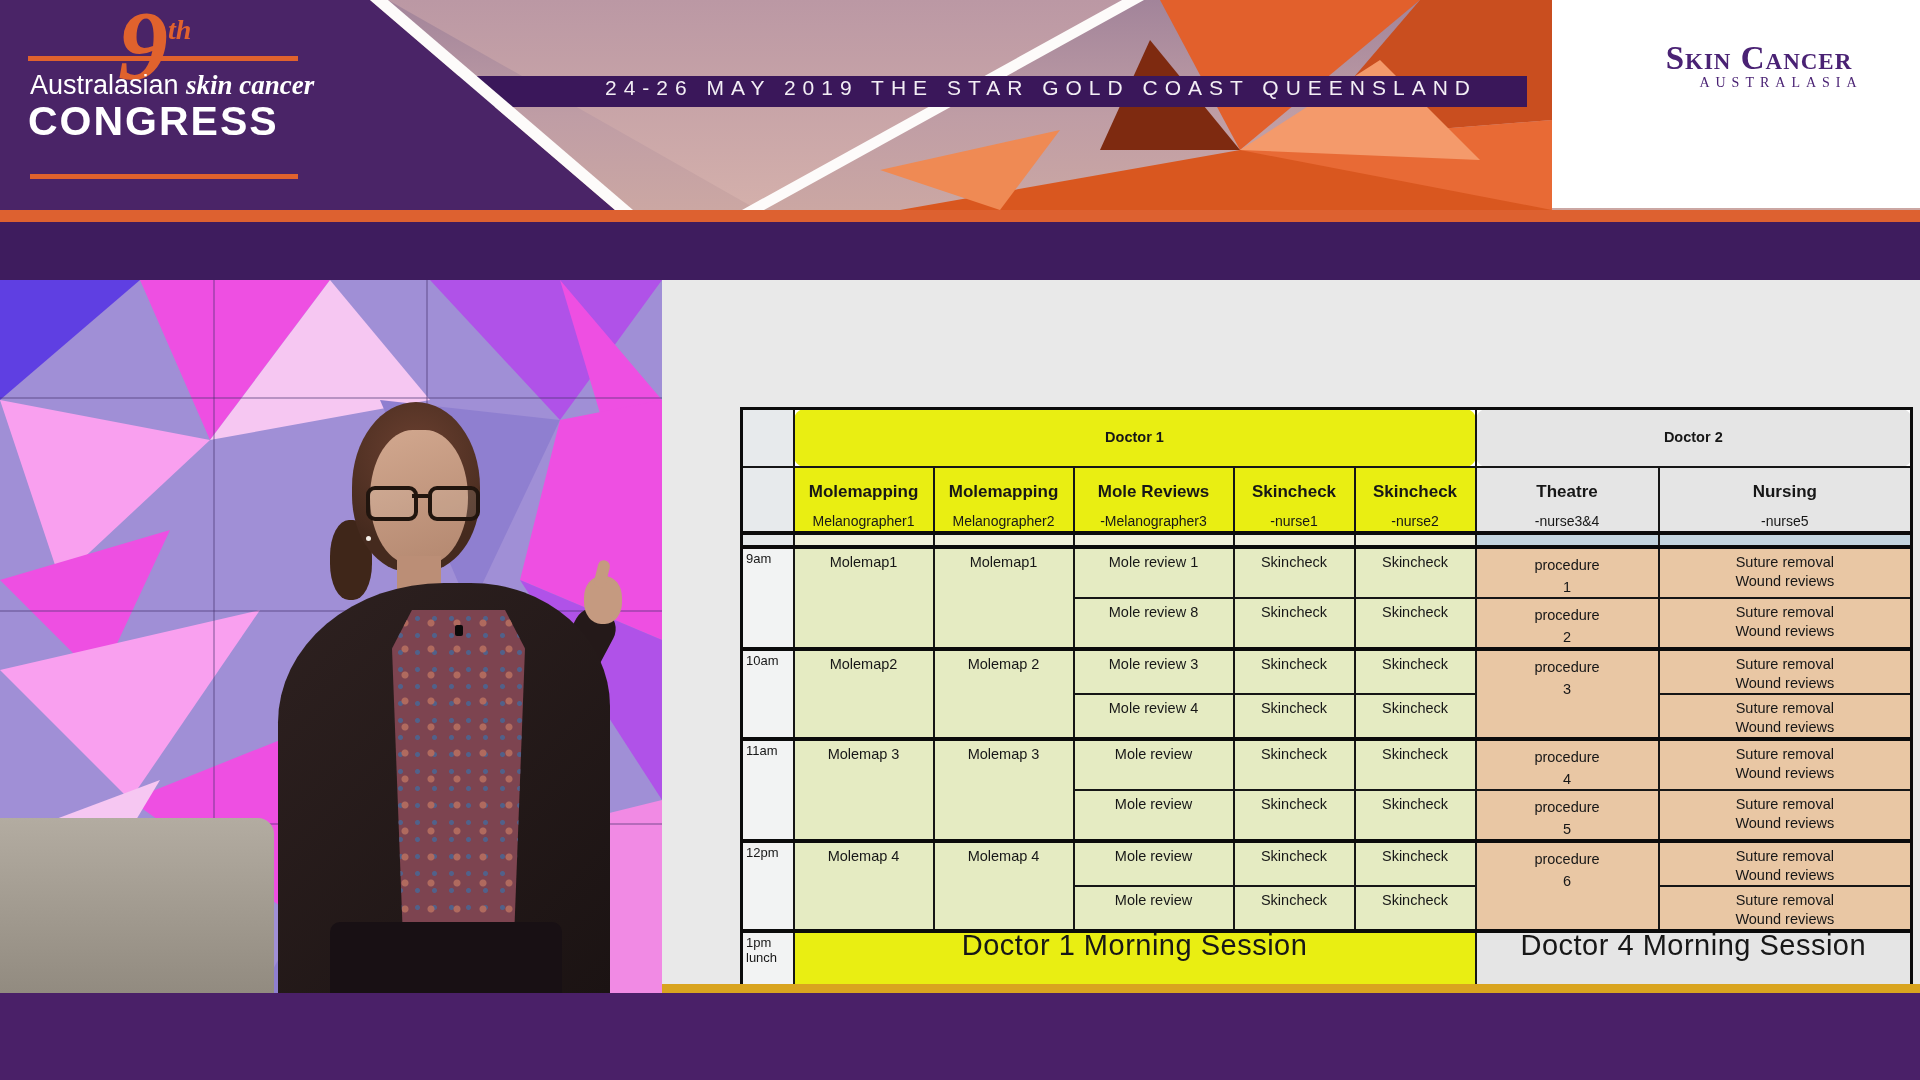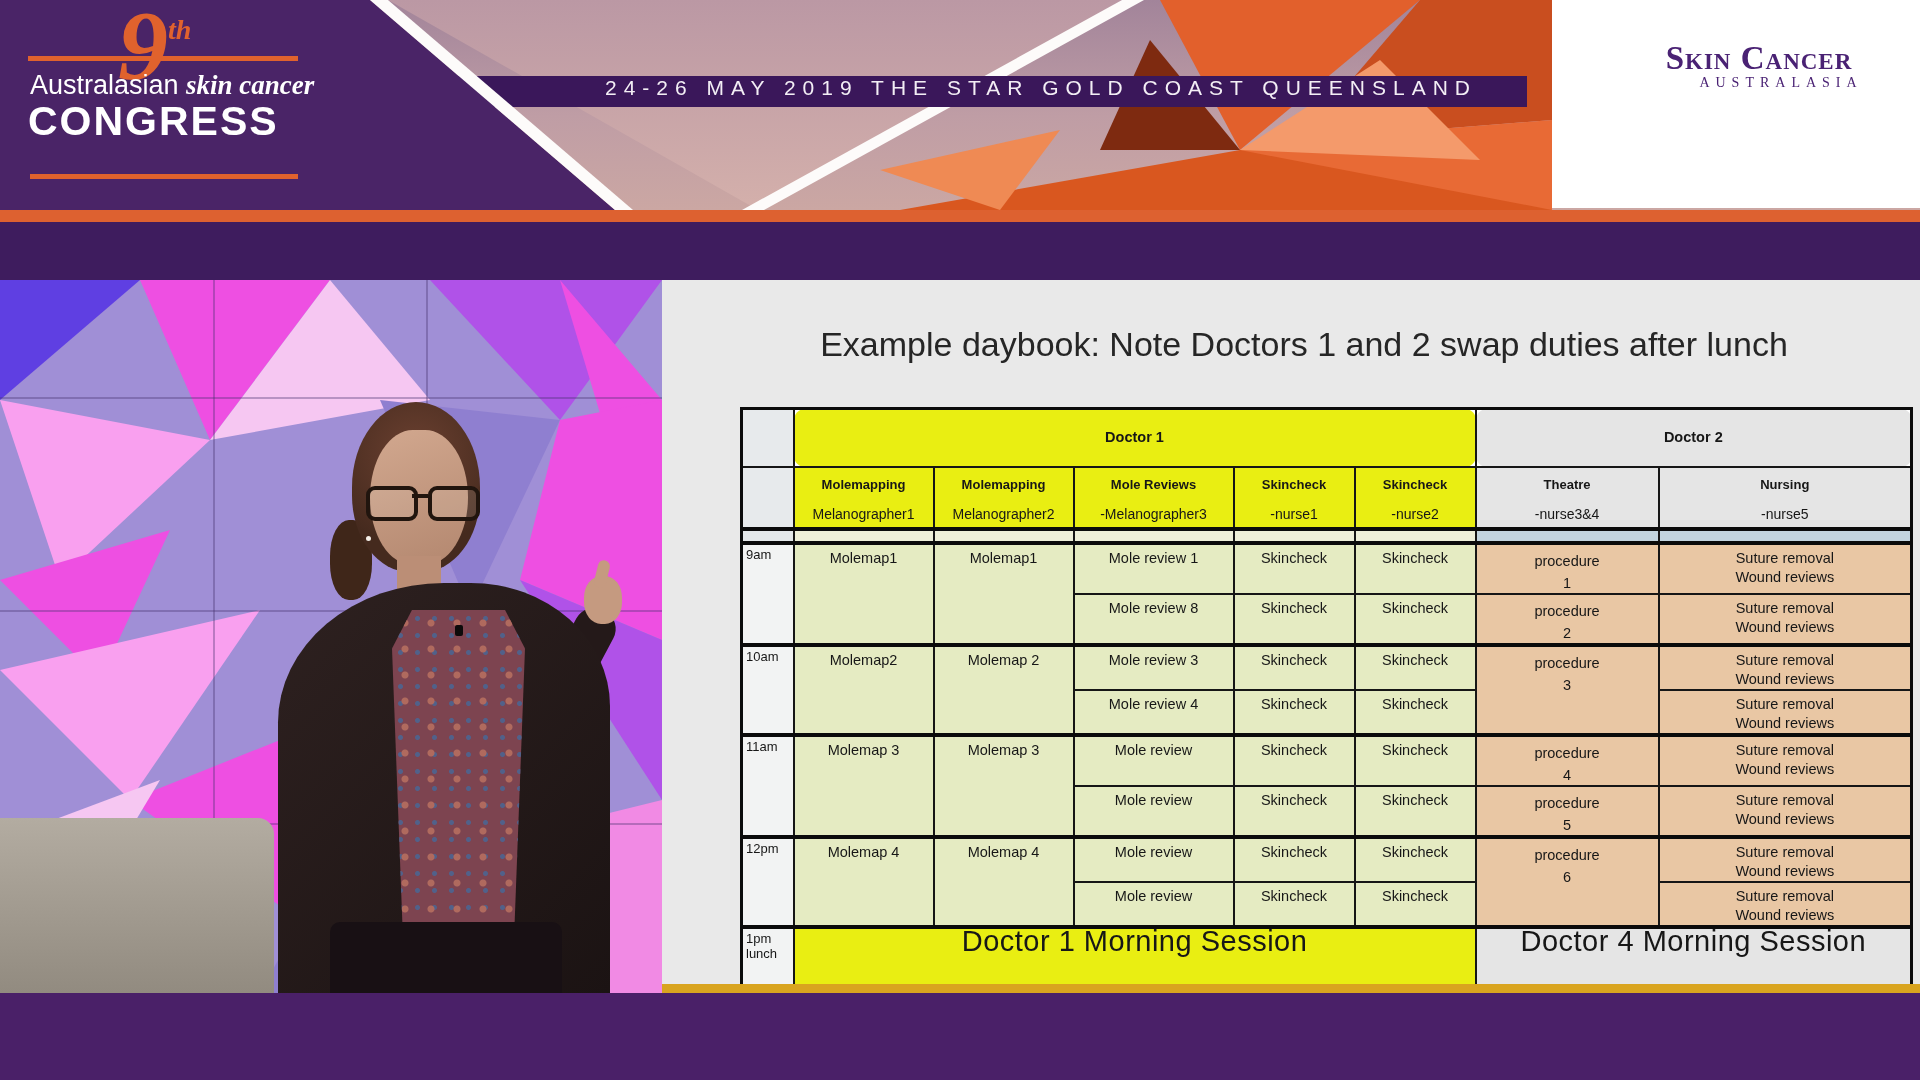--- a/index.html
+++ b/index.html
@@ -121,21 +121,21 @@
   .c-y{background:#e9ee12;}
   .c-c{background:#e5e5e5;}
   .c-d1{background:#e5ebc2;}
   .c-d2{background:#e9c7a4;}
   .c-time{background:#f2f3f3;}
   .c-hdtime{background:#e7eaec;}
   .c-sp1{background:#eff0d9;}
   .c-sp2{background:#c3d4de;}
   .c-spt{background:#e4e8ea;}
   .h-doc{font-size:30px;font-weight:bold;vertical-align:middle !important;border-radius:11px;}
-  .h-role{display:block;font-size:13px;font-weight:bold;margin-top:7px;}
+  .h-role{display:block;font-size:17px;font-weight:bold;margin-top:14px;}
   .h-staff{display:block;font-size:14px;margin-top:11px;}
   .cell-top{padding-top:4px !important;}
   td.time-cell{font-size:13px;text-align:left;padding:2px 0 0 3px;line-height:15px;}
   .two-line span{display:block;}
   .proc span{display:block;margin-top:3px;}
   td.lunch-cell{vertical-align:middle;}
   .lunch-inner{display:flex;flex-direction:column;justify-content:space-between;
         height:72px;padding:3px 18px;}
   .lunch-title{font-size:29px;font-weight:500;letter-spacing:.5px;}
   .lunch-sum{font-size:22px;font-weight:600;white-space:pre;}
@@ -217,21 +217,20 @@
       <div class="abs body-card"></div>
       <div class="abs blouse"></div>
       <div class="abs mic"></div>
       <div class="abs hand"></div>
       <div class="abs finger"></div>
       <div class="abs pants"></div>
     </div>
   </div>
 
   <div class="abs slide">
-    <h1 class="slide-title">Example daybook: Note Doctors 1 and 2 swap duties after lunch</h1>
 
     <div class="abs blob"></div>
 
     <table class="daybook">
       <colgroup>
         <col style="width:52px">
           <col style="width:140px">
           <col style="width:140px">
         <col style="width:160px">
           <col style="width:121px">

